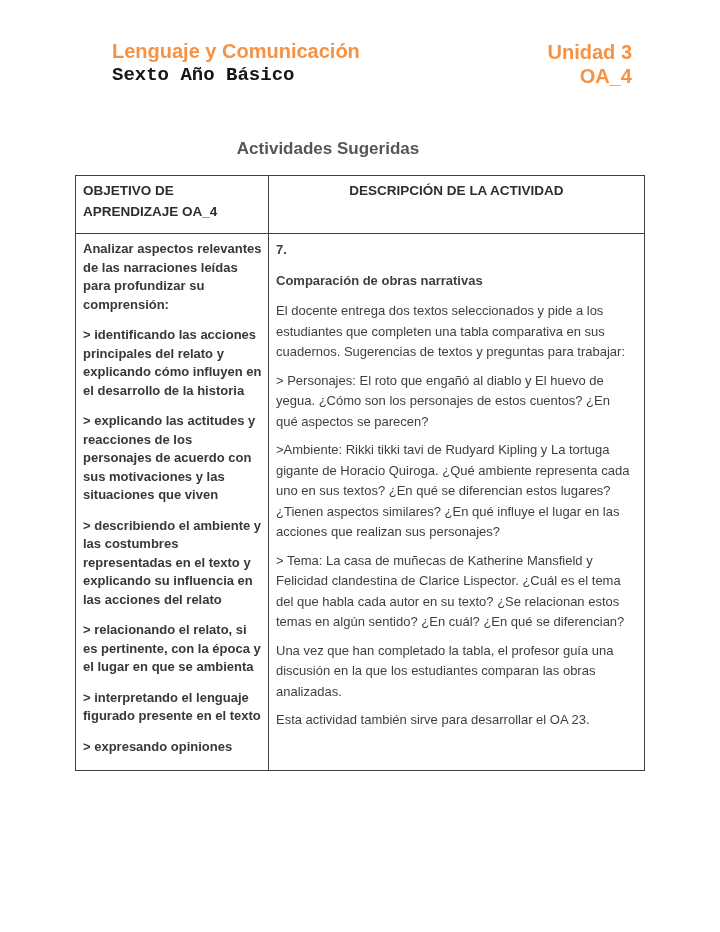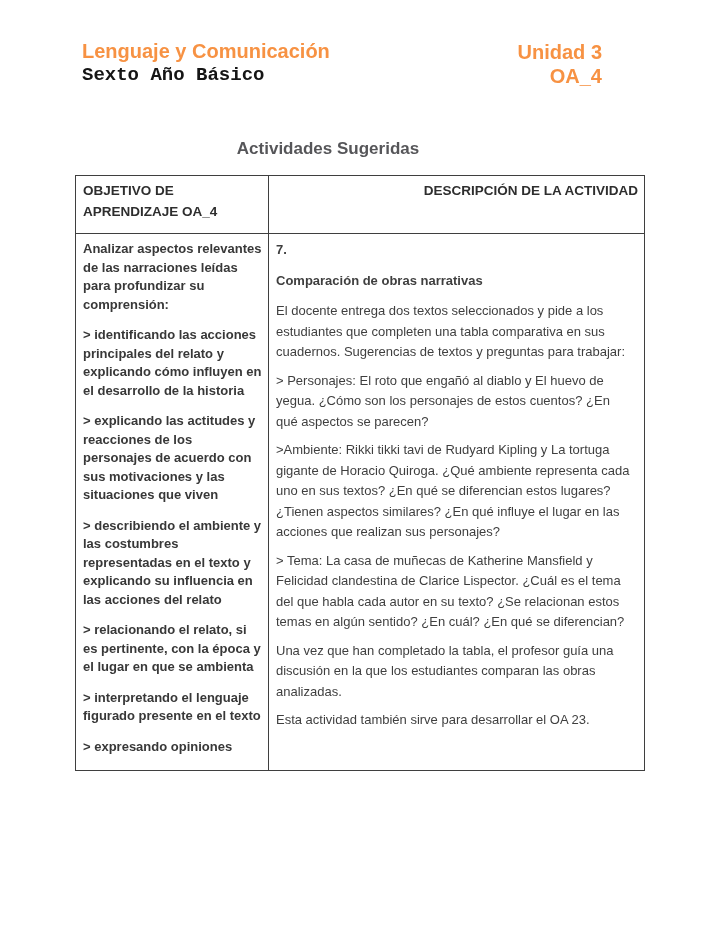--- a/index.html
+++ b/index.html
@@ -14,21 +14,21 @@
     position:relative;
     width:720px;height:932px;
     background:#ffffff;
     font-family:"Liberation Sans",sans-serif;
     color:var(--body-text,#3F3F3F);
     overflow:hidden;
   }
 
   
   .doc-header{
-    position:absolute;left:82px;top:39px;width:520px;
+    position:absolute;left:112px;top:39px;width:520px;
     display:flex;justify-content:space-between;align-items:flex-start;
   }
   .hdr-left{line-height:24px;}
   .subject{font-size:20px;font-weight:700;color:var(--accent-orange,#F79243);white-space:nowrap;}
   .grade{font-size:19px;font-weight:700;color:#151515;white-space:nowrap;font-family:Liberation Mono, monospace;}
   .hdr-right{text-align:right;line-height:24px;padding-top:1px;}
   .unit,.oa{font-size:20px;font-weight:700;color:var(--accent-orange,#F79243);white-space:nowrap;}
 
   
   .page-title{
@@ -48,21 +48,21 @@
     border:1px solid var(--border-gray,#3F3F3F);
     vertical-align:top;
   }
   th.obj-h{
     width:193px;
     text-align:left;
     font-size:13.5px;line-height:21px;color:#2e2e2e;
     padding:4px 8px 11px 7px;height:47px;font-weight:700;
   }
   th.desc-h{
-    text-align:right;
+    text-align:center;
     font-size:13.5px;line-height:21px;color:#2e2e2e;
     padding:4px 6px 3px 6px;font-weight:700;
   }
   td.obj-cell{padding:6px 6px 2px 7px;}
   td.obj-cell p{
     margin:0 0 12px;
     font-size:13px;font-weight:700;line-height:18.5px;color:#383838;
   }
   td.act-cell{padding:6px 10px 2px 7px;}
   td.act-cell p{

